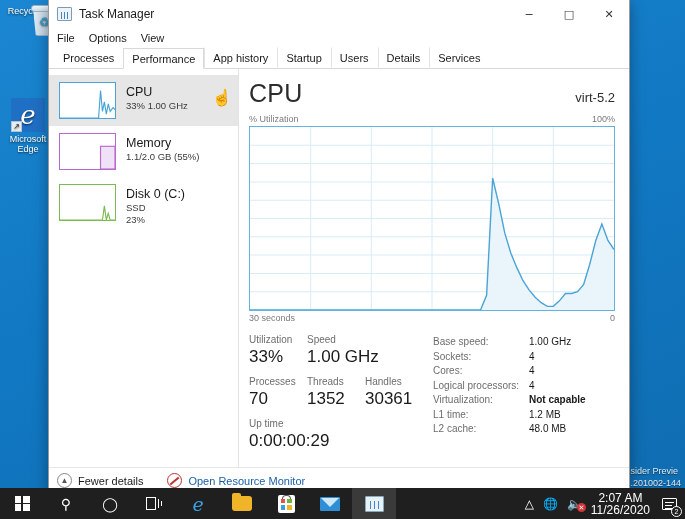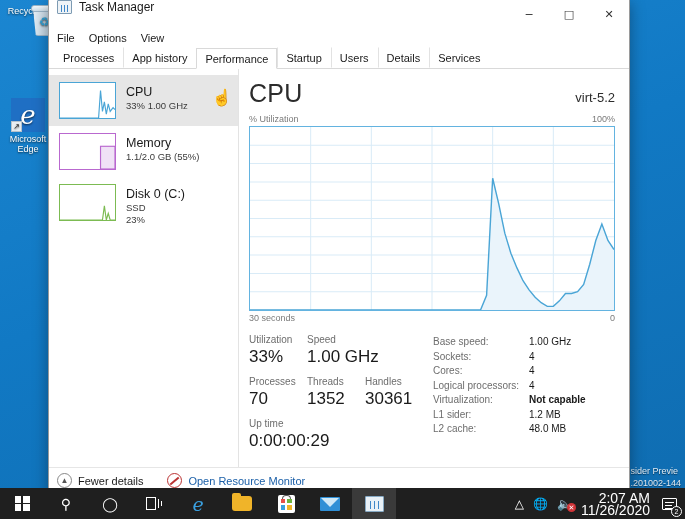--- a/index.html
+++ b/index.html
@@ -73,21 +73,21 @@
   #taskmgr {
     position: absolute; left: 48px; top: 0px;
     width: 582px; height: 494px;
     background: #ffffff;
     border: 1px solid #9a9a9a;
     border-top: none;
     box-shadow: 0 3px 14px rgba(0,0,0,.35);
     display: flex; flex-direction: column;
   }
   .titlebar {
-    height: 28px; flex: none; display: flex; align-items: flex-start;
+    height: 28px; flex: none; display: flex; align-items: center;
     background: #ffffff; padding-left: 8px;
   }
   .tm-app-icon {
     width: 15px; height: 14px; position: relative; flex: none; margin-right: 7px;
     background: #eef3f7; border: 1px solid #7d9bb3; border-radius: 1px;
   }
   .tm-app-icon::after {
     content: ""; position: absolute; left: 1px; right: 1px; bottom: 1px; height: 7px;
     background:
       linear-gradient(to right,
@@ -274,21 +274,21 @@
   }
 
   .tray { margin-left: auto; display: flex; align-items: center; gap: 9px; padding-right: 6px; }
   .tray-ico { color: #fff; font-size: 12px; line-height: 12px; }
   .tray-vol { position: relative; }
   .vol-x {
     position: absolute; right: -4px; bottom: -2px; width: 9px; height: 9px;
     background: #d13438; border-radius: 50%; color: #fff; font-size: 7px;
     line-height: 9px; text-align: center;
   }
-  .clock { color: #fff; font-size: 14px; line-height: 12px; text-align: right; }
+  .clock { color: #fff; font-size: 12px; line-height: 12px; text-align: center; }
   .notif {
     position: relative; width: 20px; height: 20px; color: #fff;
     display: flex; align-items: center; justify-content: center;
   }
   .notif-box {
     width: 15px; height: 12px; border: 1.4px solid #fff; border-radius: 1px;
     position: relative;
   }
   .notif-box i {
     position: absolute; left: 2px; height: 1.2px; background: #fff; display: block;
@@ -342,22 +342,22 @@
   </div>
 
   <div class="menubar">
     <span>File</span>
     <span>Options</span>
     <span>View</span>
   </div>
 
   <div class="tabstrip">
     <span class="tab">Processes</span>
+    <span class="tab active">Performance</span>
     <span class="tab">App history</span>
-    <span class="tab active">Performance</span>
     <span class="tab">Startup</span>
     <span class="tab">Users</span>
     <span class="tab">Details</span>
     <span class="tab">Services</span>
   </div>
 
   <div class="tm-body">
 
     <div class="sidebar">
 
@@ -492,21 +492,21 @@
             </div>
             <div class="spec">
               <span class="spec-k">Logical processors:</span>
               <span class="spec-v">4</span>
             </div>
             <div class="spec">
               <span class="spec-k">Virtualization:</span>
               <span class="spec-v bold">Not capable</span>
             </div>
             <div class="spec">
-              <span class="spec-k">L1 sider:</span>
+              <span class="spec-k">L1 time:</span>
               <span class="spec-v">1.2 MB</span>
             </div>
             <div class="spec">
               <span class="spec-k">L2 cache:</span>
               <span class="spec-v">48.0 MB</span>
             </div>
           </div>
       </div>
     </div>
   </div>

